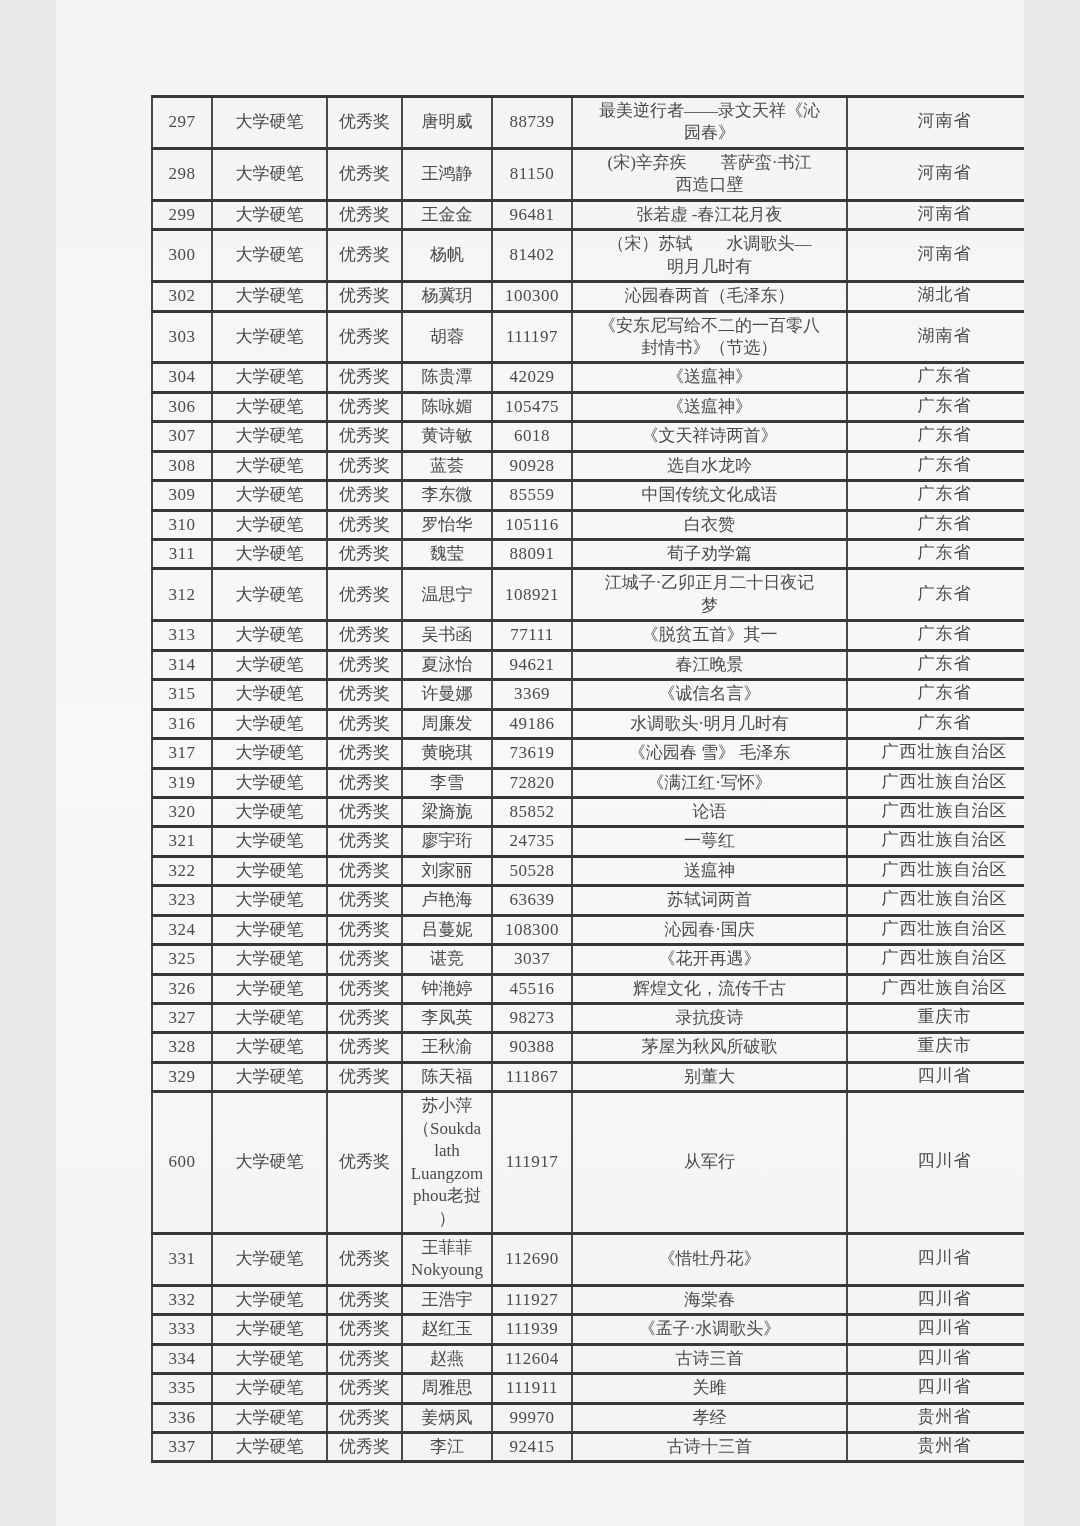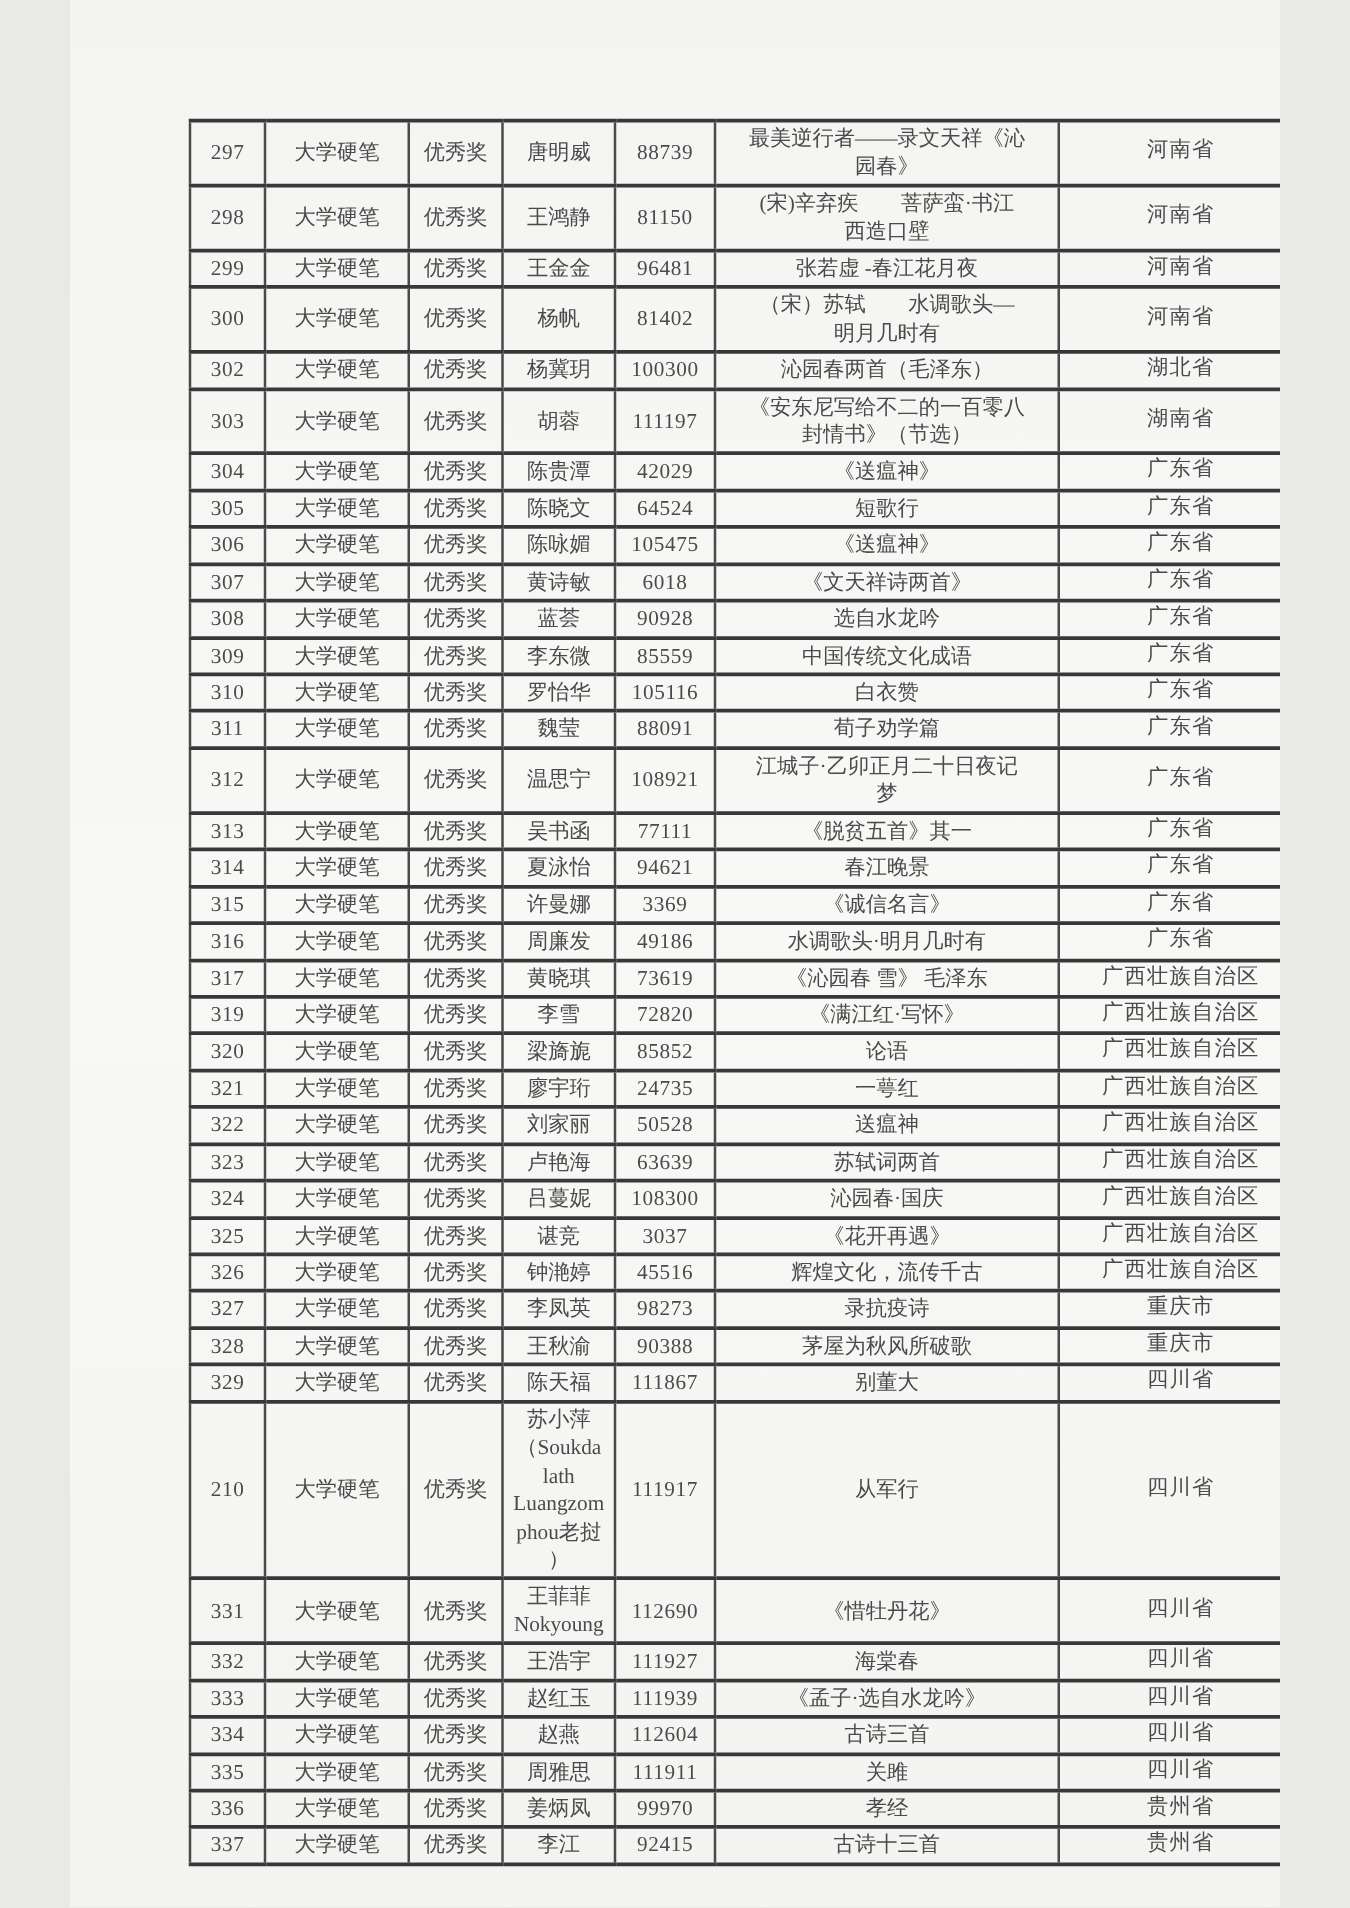--- a/index.html
+++ b/index.html
@@ -133,29 +133,20 @@
         <tr>
     <td class="c-no">304</td>
     <td class="c-group">大学硬笔</td>
     <td class="c-award">优秀奖</td>
     <td class="c-name">陈贵潭</td>
     <td class="c-id">42029</td>
     <td class="c-work">《送瘟神》</td>
     <td class="c-prov">广东省</td>
   </tr>
         <tr>
-    <td class="c-no">305</td>
-    <td class="c-group">大学硬笔</td>
-    <td class="c-award">优秀奖</td>
-    <td class="c-name">陈晓文</td>
-    <td class="c-id">64524</td>
-    <td class="c-work">短歌行</td>
-    <td class="c-prov">广东省</td>
-  </tr>
-        <tr>
     <td class="c-no">306</td>
     <td class="c-group">大学硬笔</td>
     <td class="c-award">优秀奖</td>
     <td class="c-name">陈咏媚</td>
     <td class="c-id">105475</td>
     <td class="c-work">《送瘟神》</td>
     <td class="c-prov">广东省</td>
   </tr>
         <tr>
     <td class="c-no">307</td>
@@ -350,21 +341,21 @@
         <tr>
     <td class="c-no">329</td>
     <td class="c-group">大学硬笔</td>
     <td class="c-award">优秀奖</td>
     <td class="c-name">陈天福</td>
     <td class="c-id">111867</td>
     <td class="c-work">别董大</td>
     <td class="c-prov">四川省</td>
   </tr>
         <tr>
-    <td class="c-no">210</td>
+    <td class="c-no">600</td>
     <td class="c-group">大学硬笔</td>
     <td class="c-award">优秀奖</td>
     <td class="c-name">苏小萍
 （Soukda
 lath
 Luangzom
 phou老挝
 ）</td>
     <td class="c-id">111917</td>
     <td class="c-work">从军行</td>
@@ -388,21 +379,21 @@
     <td class="c-id">111927</td>
     <td class="c-work">海棠春</td>
     <td class="c-prov">四川省</td>
   </tr>
         <tr>
     <td class="c-no">333</td>
     <td class="c-group">大学硬笔</td>
     <td class="c-award">优秀奖</td>
     <td class="c-name">赵红玉</td>
     <td class="c-id">111939</td>
-    <td class="c-work">《孟子·选自水龙吟》</td>
+    <td class="c-work">《孟子·水调歌头》</td>
     <td class="c-prov">四川省</td>
   </tr>
         <tr>
     <td class="c-no">334</td>
     <td class="c-group">大学硬笔</td>
     <td class="c-award">优秀奖</td>
     <td class="c-name">赵燕</td>
     <td class="c-id">112604</td>
     <td class="c-work">古诗三首</td>
     <td class="c-prov">四川省</td>

